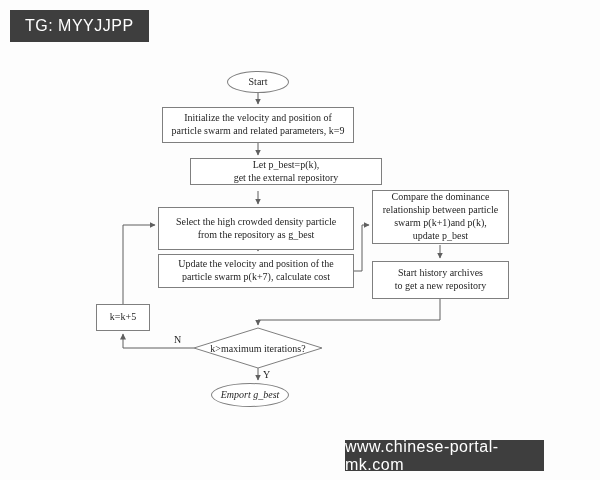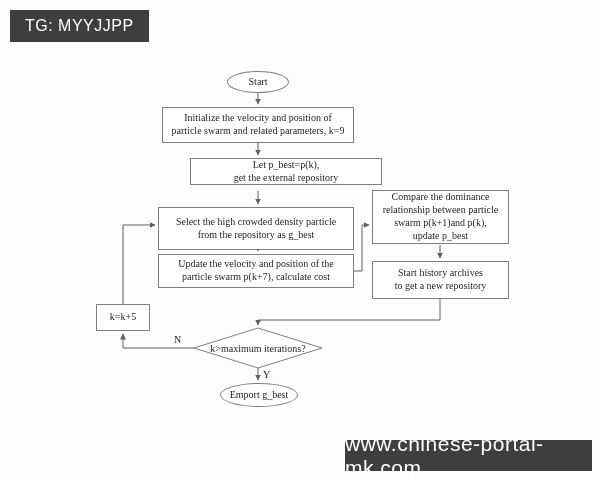--- a/index.html
+++ b/index.html
@@ -31,21 +31,21 @@
   .oval { border-radius: 50% / 50%; }
 
   .n-start   { left: 227px; top: 71px;  width: 62px;  height: 22px; }
   .n-init    { left: 162px; top: 107px; width: 192px; height: 36px; }
   .n-let     { left: 162px; top: 158px; width: 192px; height: 27px; margin-left: 28px; }
   .n-select  { left: 158px; top: 207px; width: 196px; height: 43px; }
   .n-update  { left: 158px; top: 254px; width: 196px; height: 34px; }
   .n-compare { left: 372px; top: 190px; width: 137px; height: 54px; }
   .n-merge   { left: 372px; top: 261px; width: 137px; height: 38px; }
   .n-kpp     { left: 96px;  top: 304px; width: 54px;  height: 27px; }
-  .n-export  { left: 220px; top: 383px; width: 78px;  height: 24px; }
+  .n-export  { left: 211px; top: 383px; width: 78px;  height: 24px; font-style: italic; }
 
   .diamond-text {
     position: absolute;
     left: 196px; top: 338px; width: 124px; height: 20px;
     font-size: 10px; color: #1f1f1f;
     display: flex; align-items: center; justify-content: center;
     text-align: center;
   }
   .edge-label {
     position: absolute;
@@ -67,22 +67,22 @@
     letter-spacing: 0.5px;
   }
   .badge-tg {
     left: 10px; top: 10px;
     height: 32px;
     padding: 0 15px;
     font-size: 16px;
   }
   .badge-wm {
     left: 345px; top: 440px;
-    width: 247px; height: 31px;
-    font-size: 21px;
+    width: 199px; height: 31px;
+    font-size: 16px;
   }
 
   svg .conn { stroke: #5f5f5f; stroke-width: 1; fill: none; }
   svg .shape { stroke: #7f7f7f; stroke-width: 1; fill: #ffffff; }
 </style>
 </head>
 <body>
 
 <div class="stage">
 

